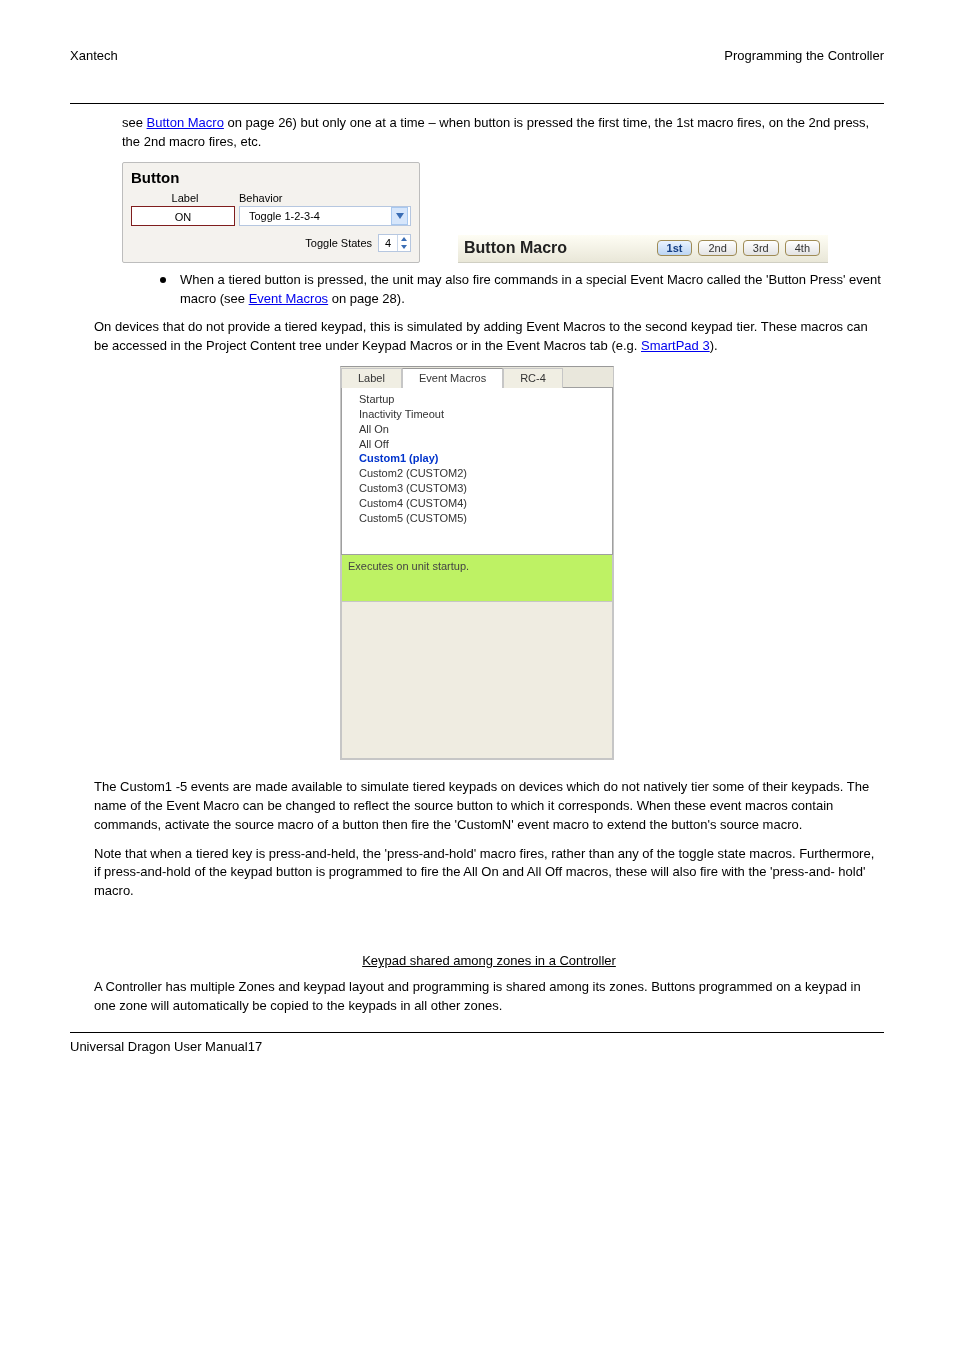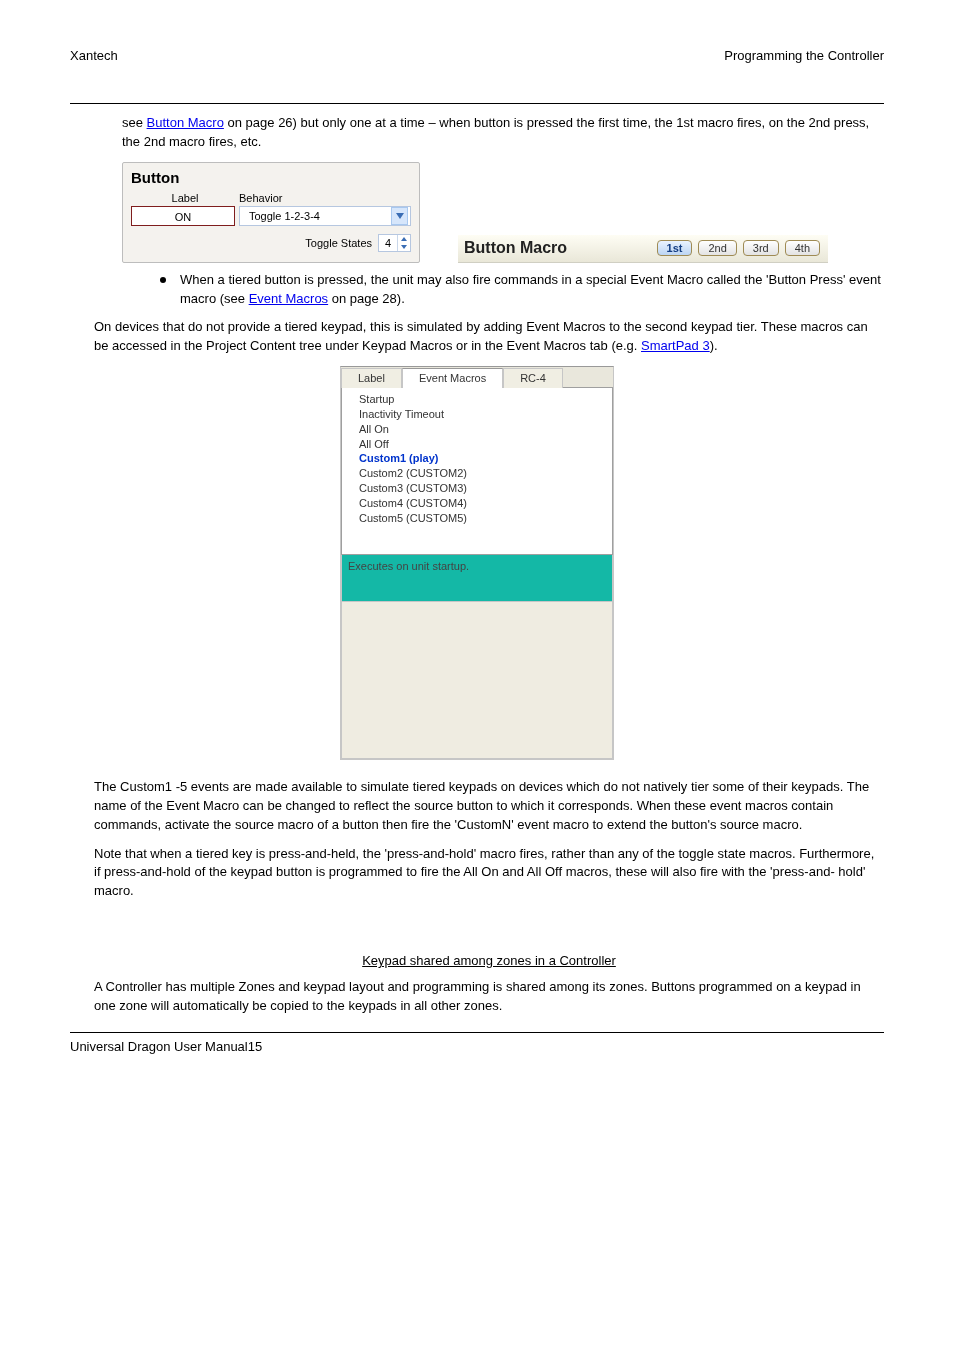--- a/index.html
+++ b/index.html
@@ -243,21 +243,21 @@
     font-size: 11px;
     color: #333;
     padding: 0 2px;
     line-height: 1.35;
   }
   .evm-item.sel {
     color: #0033cc;
     font-weight: bold;
   }
   .evm-hint {
-    background: #14b8a6;
+    background: #bef264;
     border: 1px solid #c6c6c6;
     border-top: none;
     min-height: 36px;
     padding: 5px 6px;
     font-size: 11px;
     color: #444;
   }
   .evm-filler {
     background: #efece1;
     border: 1px solid #c6c6c6;
@@ -384,15 +384,15 @@
 
   <div class="para" style="padding-left:24px;">Note that when a tiered key is press-and-held, the 'press-and-hold' macro fires, rather than any of the toggle state macros. Furthermore, if press-and-hold of the keypad button is programmed to fire the All On and All Off macros, these will also fire with the 'press-and- hold' macro.</div>
 
   <div class="sec-heading" style="padding-left:24px;text-align:center;">Keypad shared among zones in a Controller</div>
 
   <div class="para" style="padding-left:24px;">A Controller has multiple Zones and keypad layout and programming is shared among its zones. Buttons programmed on a keypad in one zone will automatically be copied to the keypads in all other zones.</div>
 
   <hr class="hr-bottom">
   <div class="footer-row">
     <span>Universal Dragon User Manual</span>
-    <span>15</span>
+    <span>17</span>
   </div>
 </div>
 
 </body></html>

